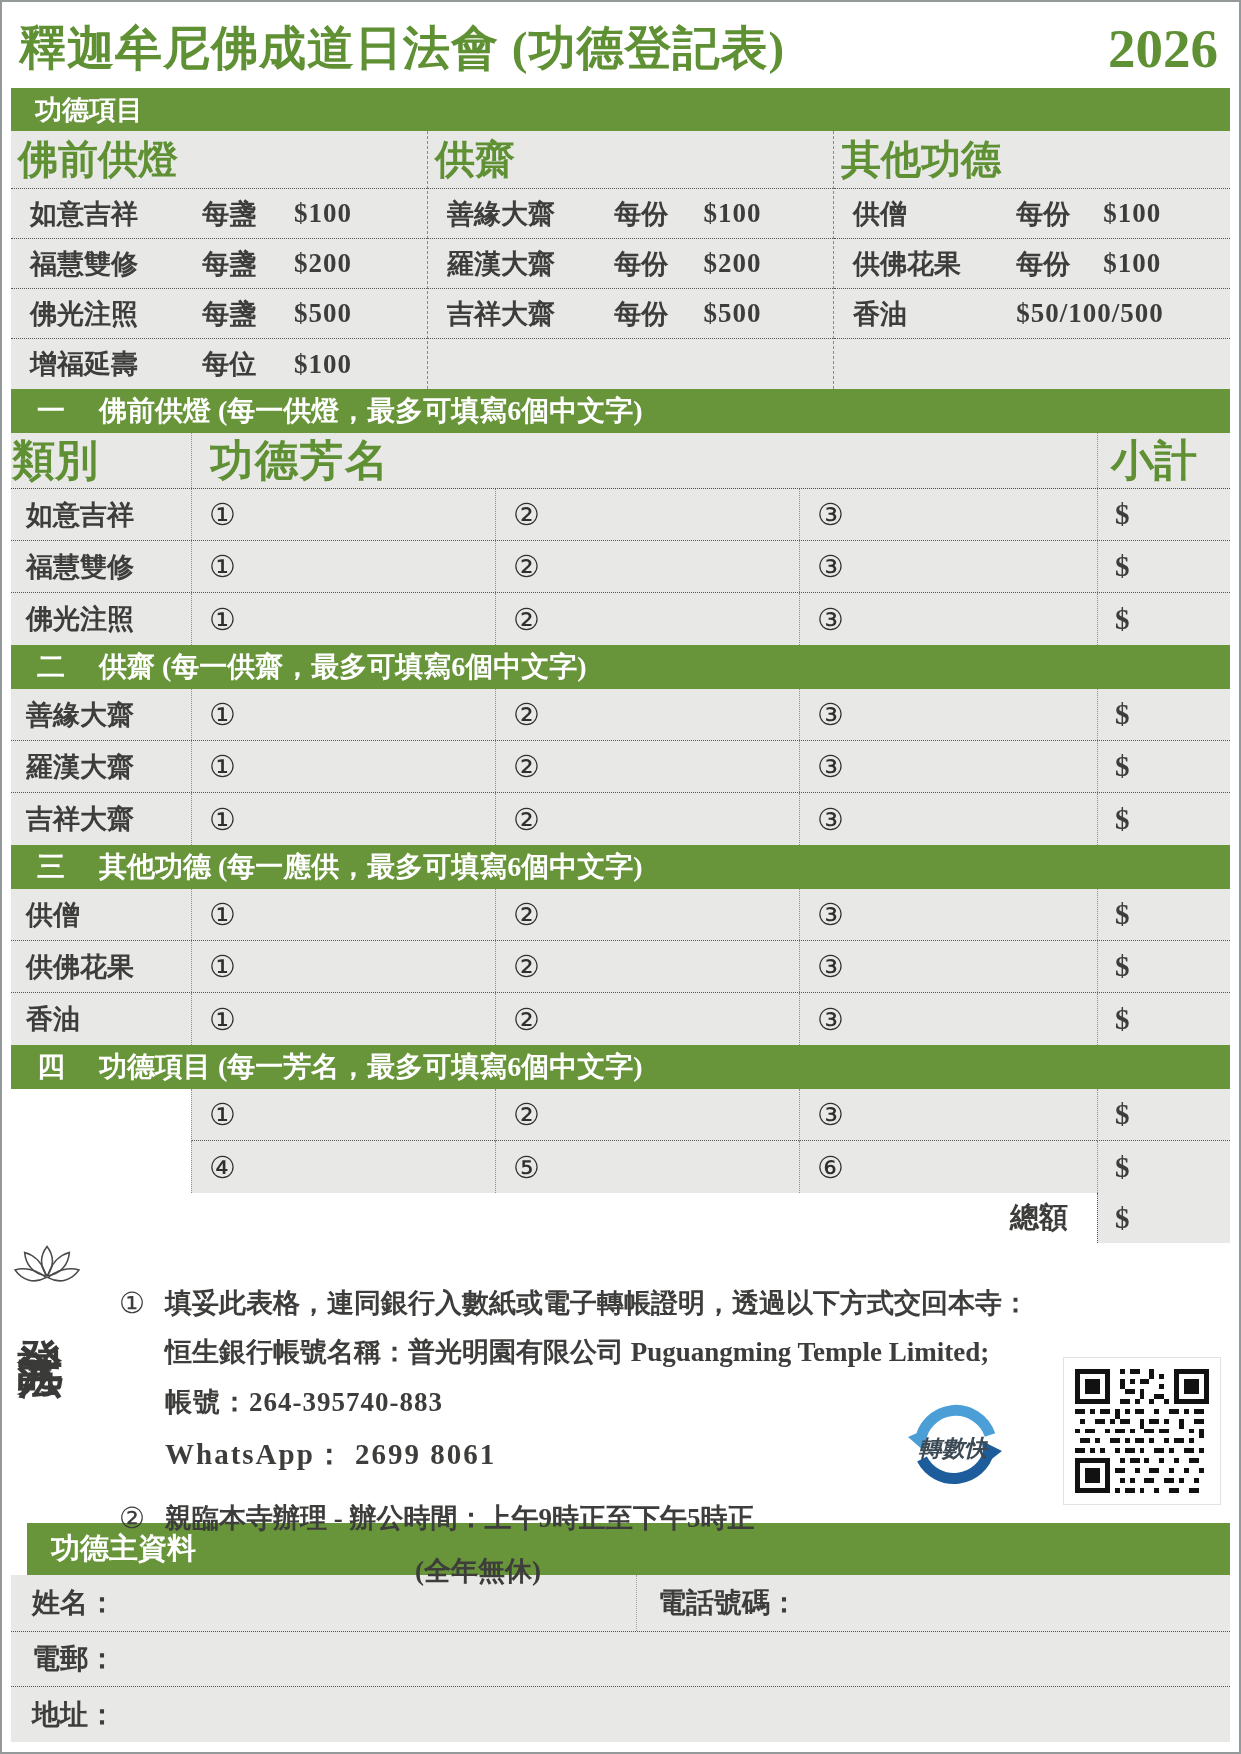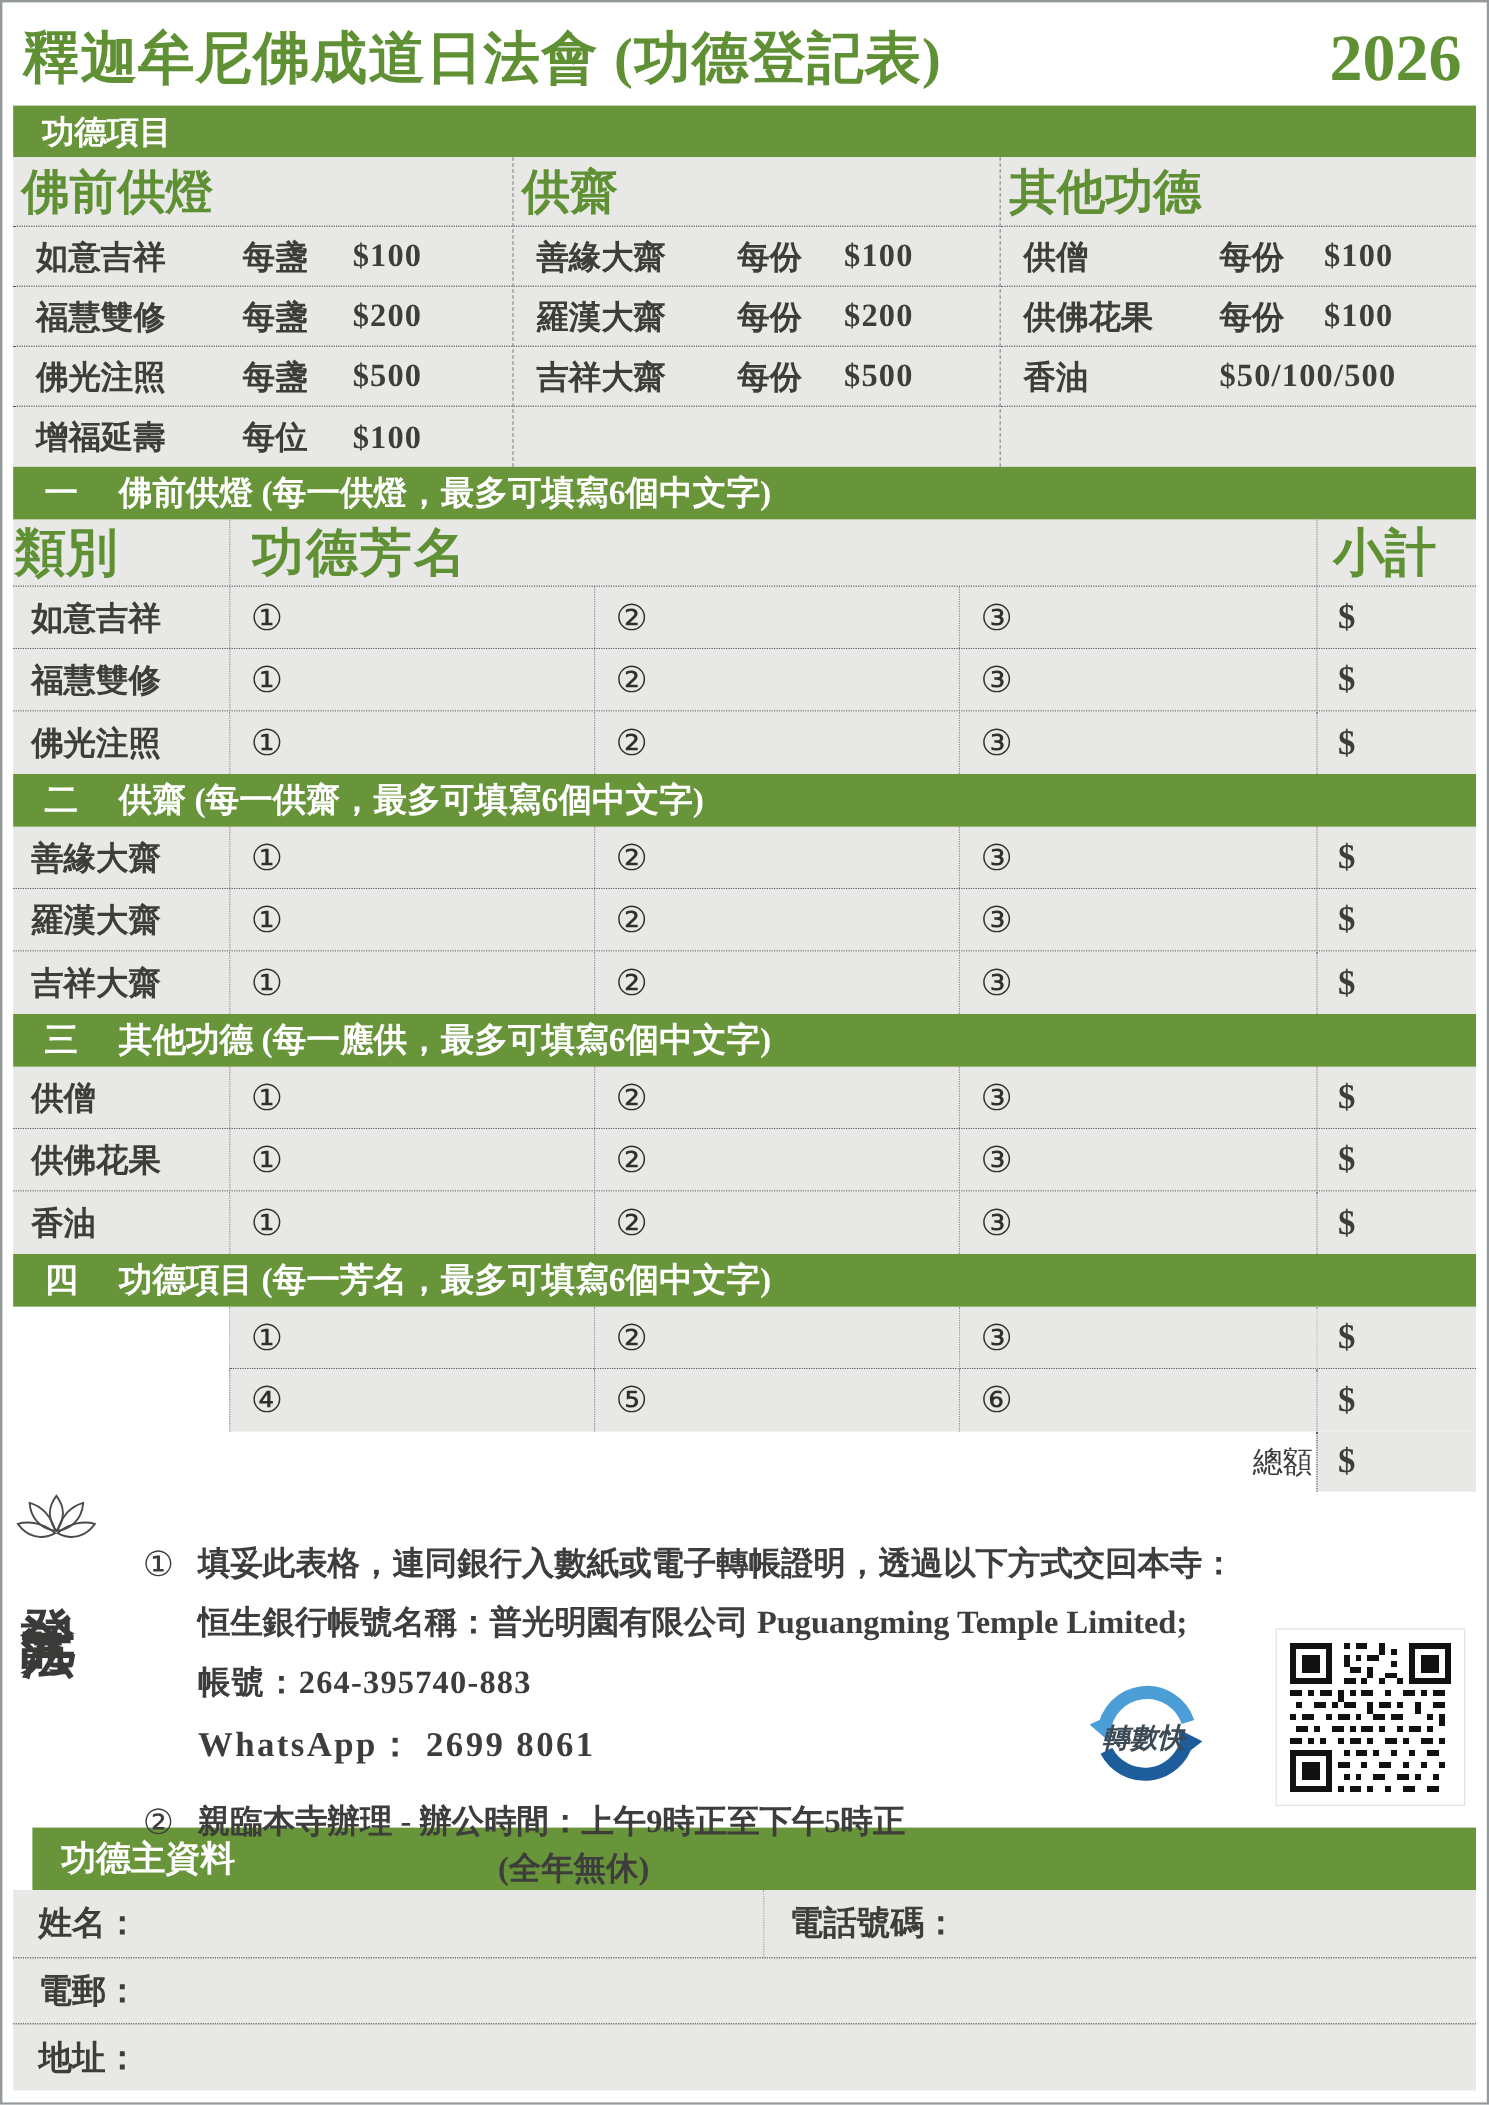--- a/index.html
+++ b/index.html
@@ -62,38 +62,38 @@
 
   
   .mrow.r4{ background:transparent; border-bottom:none; }
   .mrow.r4 > div{ background:var(--panel_grey); border-bottom:1px dotted #555; }
   .mrow.r4.last > div{ border-bottom:none; }
   .mrow.r4 .mc-cat{ background:#fff; border-bottom:none; }
 
   
   .trow{ height:50px; display:flex; align-items:stretch; background:#fff; }
   .tspace{ flex:1; }
-  .tlabel{ display:flex; align-items:center; font-size:25px; font-weight:400; padding-right:3px; }
+  .tlabel{ display:flex; align-items:center; font-size:29px; font-weight:700; padding-right:29px; }
   .trow .mc-sub{ background:var(--panel_grey); border-left:1px dotted #555; }
 
   
   .reg{ position:relative; height:280px; }
   .reg-side{ position:absolute; left:0; top:0; width:112px; }
   .lotus{ width:68px; height:46px; margin-left:2px; display:block; }
   .reg-vertical{ writing-mode:vertical-rl; text-orientation:upright; line-height:1;
                  font-size:45px; font-weight:700; letter-spacing:5px; margin:14px 0 0 6px; color:#3a3a38; }
   .reg-main{ position:absolute; left:108px; top:42px; width:920px; }
   .step{ display:flex; gap:20px; font-size:27px; font-weight:700; color:var(--ink); }
   .step-num{ font-size:29px; font-weight:400; padding-top:1px; }
   .step-body{ line-height:1.35; }
   .l2{ margin-top:13px; }
   .l3{ margin-top:13px; letter-spacing:1px; }
   .l4{ margin-top:15px; font-size:29px; letter-spacing:2px; }
   .step2{ margin-top:26px; }
-  .note-line{ margin-top:2px; margin-left:250px; font-size:27px; font-weight:700; }
+  .note-line{ margin-top:16px; margin-left:250px; font-size:27px; font-weight:700; }
   .fps-logo{ position:absolute; left:893px; top:156px; width:100px; height:96px; }
   .qr{ position:absolute; left:1052px; top:114px; width:158px; height:148px;
        background:#fff; border:1px solid #e2e2e0; padding:6px; }
   .qr svg{ width:100%; height:100%; display:block; }
 
   
   .donor-fields{ background:var(--panel_grey); height:167px; }
   .drow{ display:flex; align-items:stretch; }
   .drow.r1{ height:57px; border-bottom:1px dotted #4d5345; }
   .drow.r2{ height:55px; border-bottom:1px dotted #4d5345; }

